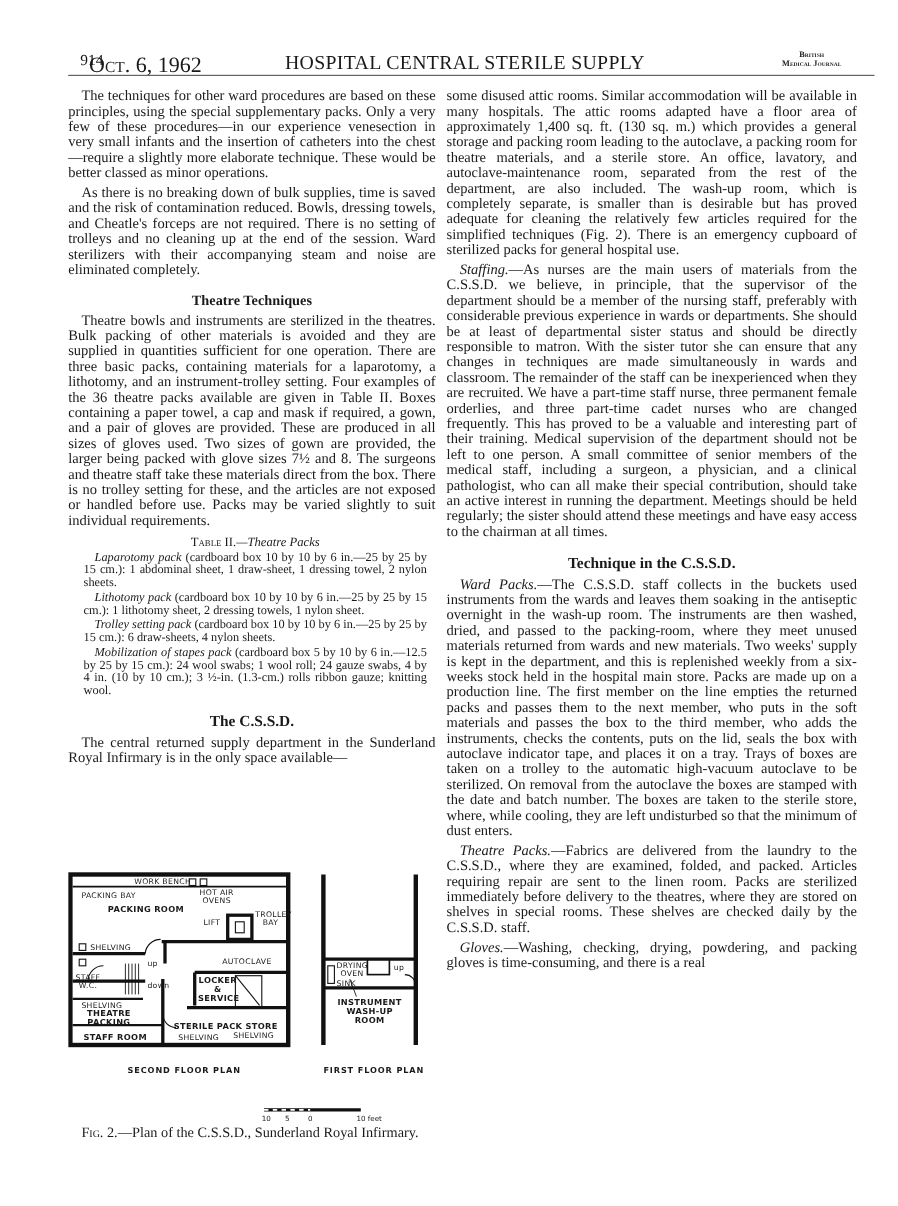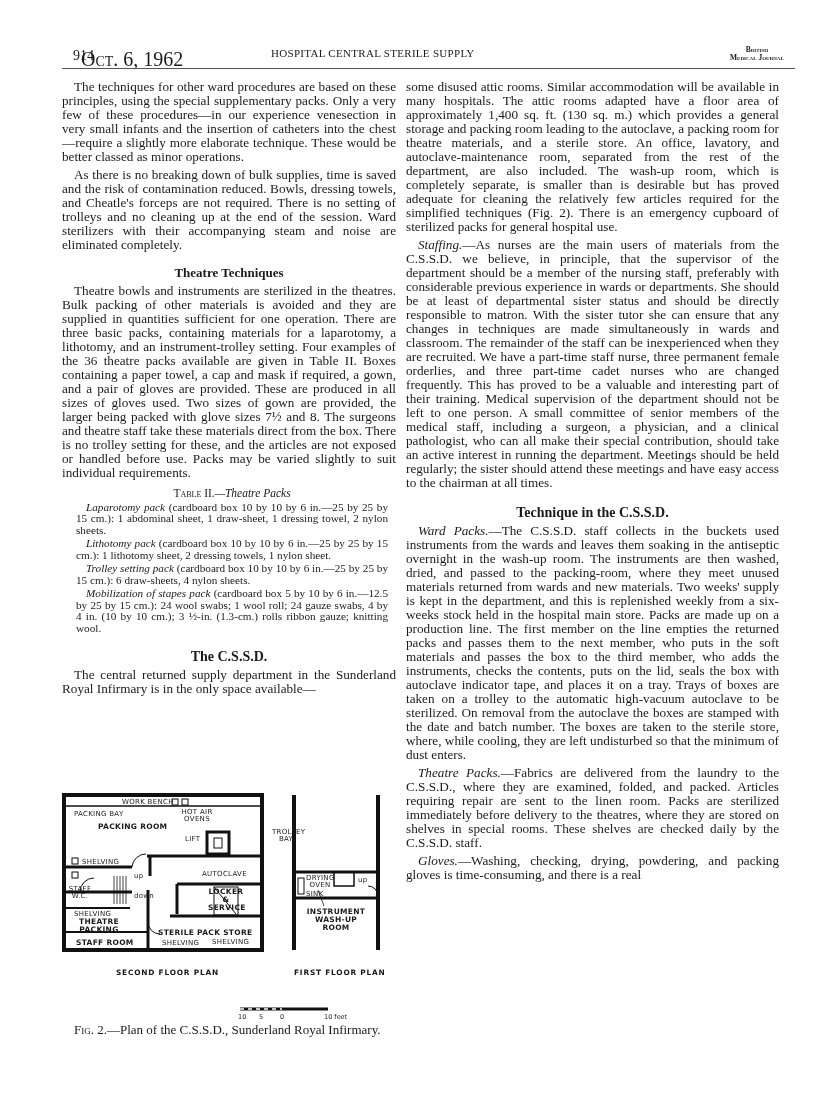--- a/index.html
+++ b/index.html
@@ -1,22 +1,22 @@
 <!DOCTYPE html>
 <html><head>
 <meta charset="utf-8">
 <style>
   html, body { margin: 0; padding: 0; background: #ffffff; }
   body { width: 816px; height: 1096px; position: relative; overflow: hidden;
          font-family: "Liberation Serif", "DejaVu Serif", serif; color: #1a1a1a; }
   .header { position: absolute; left: 73px; top: 46px; width: 720px; height: 22px; }
   .header .pg { position: absolute; left: 0; top: 2px; font-size: 14px; }
   .header .date { position: absolute; left: 8px; top: 2px; font-size: 20px; font-variant: small-caps; }
-  .header .title { position: absolute; left: 198px; top: 1px; font-size: 11px; letter-spacing: 0.3px; }
-  .header .journal { position: absolute; left: 638px; top: 0px; font-size: 7.5px; line-height: 8px; text-align: center; font-weight: bold; font-variant: small-caps; margin-left: 19px; }
+  .header .title { position: absolute; left: 186px; top: 1px; font-size: 18px; letter-spacing: 0.3px; }
+  .header .journal { position: absolute; left: 638px; top: 0px; font-size: 7.5px; line-height: 8px; text-align: center; font-weight: bold; font-variant: small-caps; }
   .rule { position: absolute; left: 62px; top: 68px; width: 733px; height: 1px; background: #555; }
 
   .col { position: absolute; top: 80px; font-size: 13.2px; line-height: 14px; text-align: justify; }
   .col.left { left: 62px; width: 334px; }
   .col.right { left: 406px; width: 373px; }
   .col p { margin: 0 0 4px 0; text-indent: 12px; hyphens: none; }
   .col p.nofirst { text-indent: 0; }
   .col h3 { font-size: 13px; text-align: center; margin: 14px 0 4px 0; font-weight: bold; }
   .col h3.big { font-size: 14px; margin-top: 16px; }
   em { font-style: italic; }
@@ -120,27 +120,27 @@
       <line x1="178" y1="217" x2="266" y2="217" stroke-width="3"></line>
       <line x1="178" y1="217" x2="220" y2="217" stroke-width="1.5" stroke="#fff" stroke-dasharray="4 4"></line>
     </g>
   </svg>
 
   <span class="plan-label" style="left:60px;top:6px;">WORK BENCH</span>
   <span class="plan-label" style="left:12px;top:18px;">PACKING BAY</span>
   <span class="plan-label" style="left:118px;top:17px;width:34px;white-space:normal;text-align:center;line-height:7px;">HOT AIR OVENS</span>
   <span class="plan-label it" style="left:36px;top:30px;">PACKING ROOM</span>
   <span class="plan-label" style="left:123px;top:43px;">LIFT</span>
-  <span class="plan-label" style="left:170px;top:37px;width:28px;white-space:normal;text-align:center;line-height:7px;padding-left:40px;">TROLLEY BAY</span>
+  <span class="plan-label" style="left:170px;top:37px;width:28px;white-space:normal;text-align:center;line-height:7px;">TROLLEY BAY</span>
   <span class="plan-label" style="left:20px;top:66px;">SHELVING</span>
   <span class="plan-label" style="left:72px;top:80px;">up</span>
   <span class="plan-label" style="left:72px;top:100px;">down</span>
   <span class="plan-label" style="left:140px;top:78px;">AUTOCLAVE</span>
   <span class="plan-label" style="left:4px;top:94px;width:28px;white-space:normal;text-align:center;line-height:7px;">STAFF W.C.</span>
-  <span class="plan-label it" style="left:118px;top:96px;width:36px;white-space:normal;text-align:center;line-height:8px;padding-left:28px;">LOCKER &amp; SERVICE</span>
+  <span class="plan-label it" style="left:118px;top:96px;width:36px;white-space:normal;text-align:center;line-height:8px;">LOCKER &amp; SERVICE</span>
   <span class="plan-label" style="left:12px;top:118px;">SHELVING</span>
   <span class="plan-label it" style="left:14px;top:126px;width:46px;white-space:normal;text-align:center;line-height:8px;">THEATRE PACKING</span>
   <span class="plan-label it" style="left:14px;top:146px;">STAFF ROOM</span>
   <span class="plan-label it" style="left:96px;top:136px;">STERILE PACK STORE</span>
   <span class="plan-label" style="left:100px;top:147px;">SHELVING</span>
   <span class="plan-label" style="left:150px;top:146px;">SHELVING</span>
 
   <span class="plan-label" style="left:244px;top:83px;width:28px;white-space:normal;text-align:center;line-height:7px;">DRYING OVEN</span>
   <span class="plan-label" style="left:244px;top:98px;">SINK</span>
   <span class="plan-label" style="left:296px;top:84px;">up</span>

